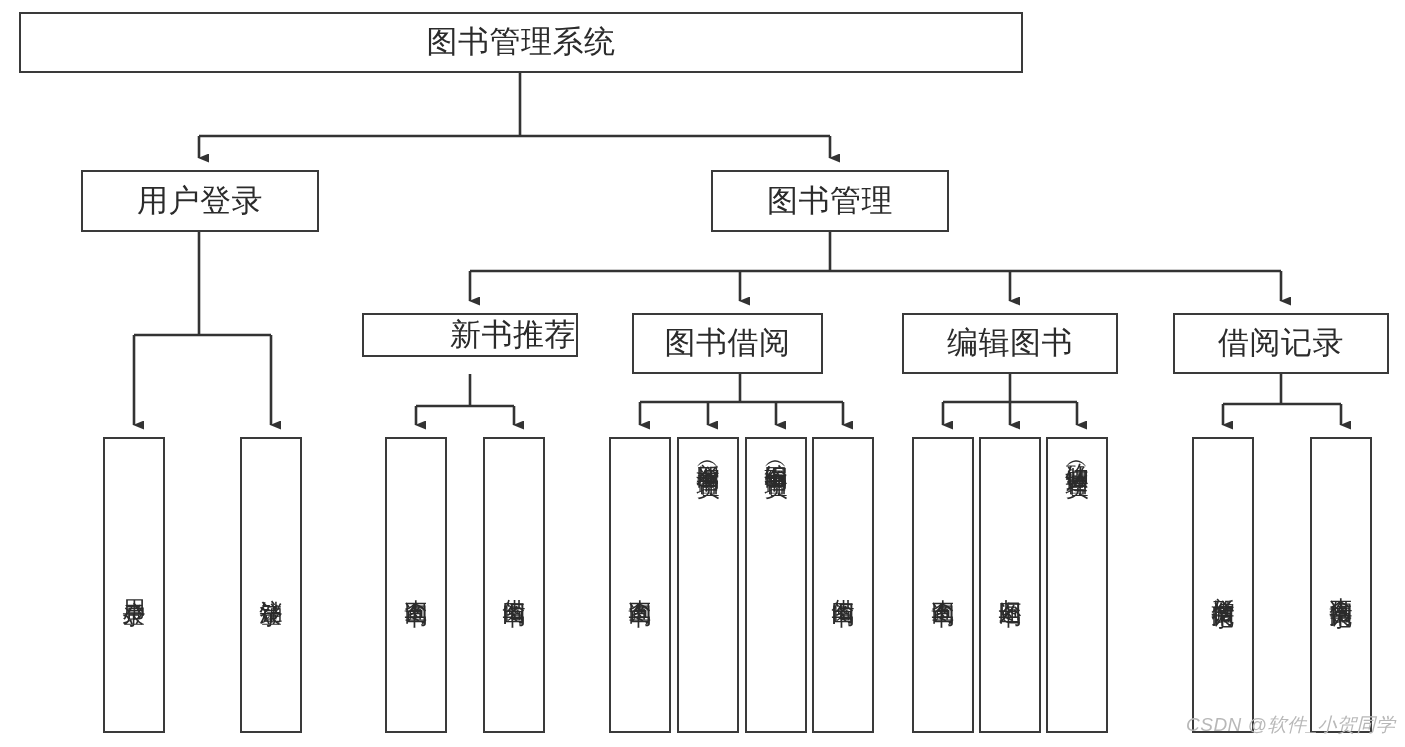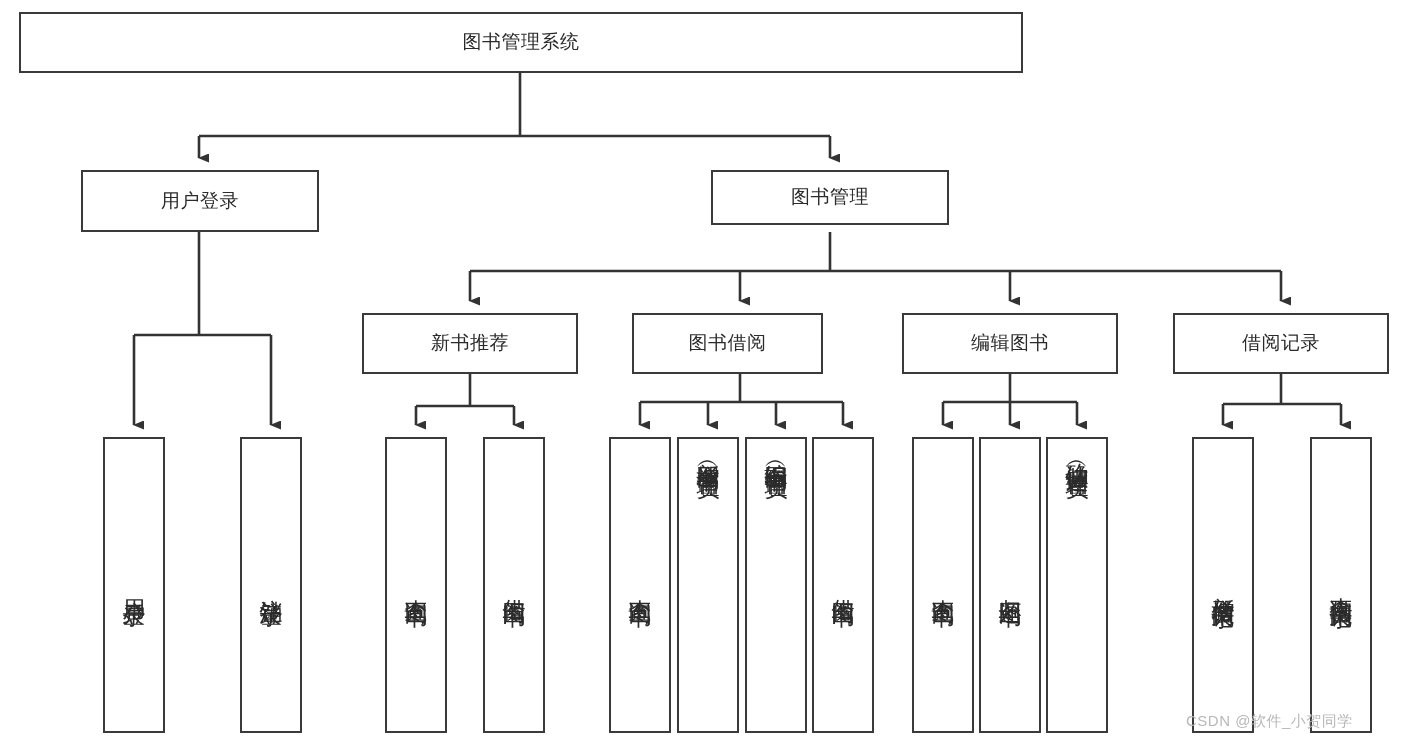--- a/index.html
+++ b/index.html
@@ -32,45 +32,46 @@
     background: #ffffff;
     color: #2b2b2b;
     display: flex;
     align-items: center;
     justify-content: center;
     text-align: center;
     line-height: 1.18;
     z-index: 2;
   }
   .node.horiz {
-    font-size: 19px;
+    font-size: 31px;
     letter-spacing: 0.5px;
   }
   .node.vert {
     writing-mode: vertical-rl;
     text-orientation: upright;
     font-size: 23px;
     letter-spacing: 2px;
     padding-top: 6px;
     padding-bottom: 6px;
     align-items: center;
     justify-content: center;
   }
   .node.vert.top-align {
     justify-content: flex-start;
   }
   .watermark {
     position: absolute;
     left: 1186px;
     top: 712px;
-    font-size: 15px;
+    font-size: 19px;
     color: #b8b8b8;
     white-space: nowrap;
     z-index: 5;
     letter-spacing: 0.5px;
+    font-style: italic;
   }
 </style>
 </head>
 <body>
 
 <div id="canvas">
 
   <svg id="wires" viewBox="0 0 1405 747" xmlns="http://www.w3.org/2000/svg">
     <defs>
       <marker id="arw" markerWidth="9" markerHeight="11" refX="4.5" refY="10" orient="auto" markerUnits="userSpaceOnUse">
@@ -122,25 +123,25 @@
   </svg>
 
   <div class="node horiz" style="left:19px; top:12px; width:1004px; height:61px;">
     <span>图书管理系统</span>
   </div>
 
   <div class="node horiz" style="left:81px; top:170px; width:238px; height:62px;">
     <span>用户登录</span>
   </div>
 
-  <div class="node horiz" style="left:711px; top:170px; width:238px; height:55px;">
+  <div class="node horiz" style="left:711px; top:170px; width:238px; height:62px;">
     <span>图书管理</span>
   </div>
 
-  <div class="node horiz" style="left:362px; top:313px; width:216px; height:61px;">
+  <div class="node horiz" style="left:362px; top:313px; width:216px; height:44px;justify-content:flex-end;">
     <span>新书推荐</span>
   </div>
 
   <div class="node horiz" style="left:632px; top:313px; width:191px; height:61px;">
     <span>图书借阅</span>
   </div>
 
   <div class="node horiz" style="left:902px; top:313px; width:216px; height:61px;">
     <span>编辑图书</span>
   </div>

